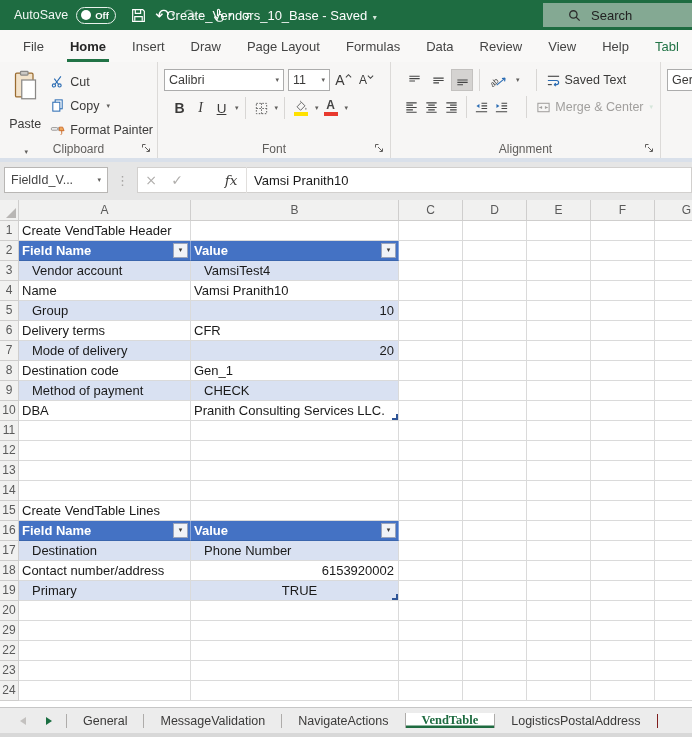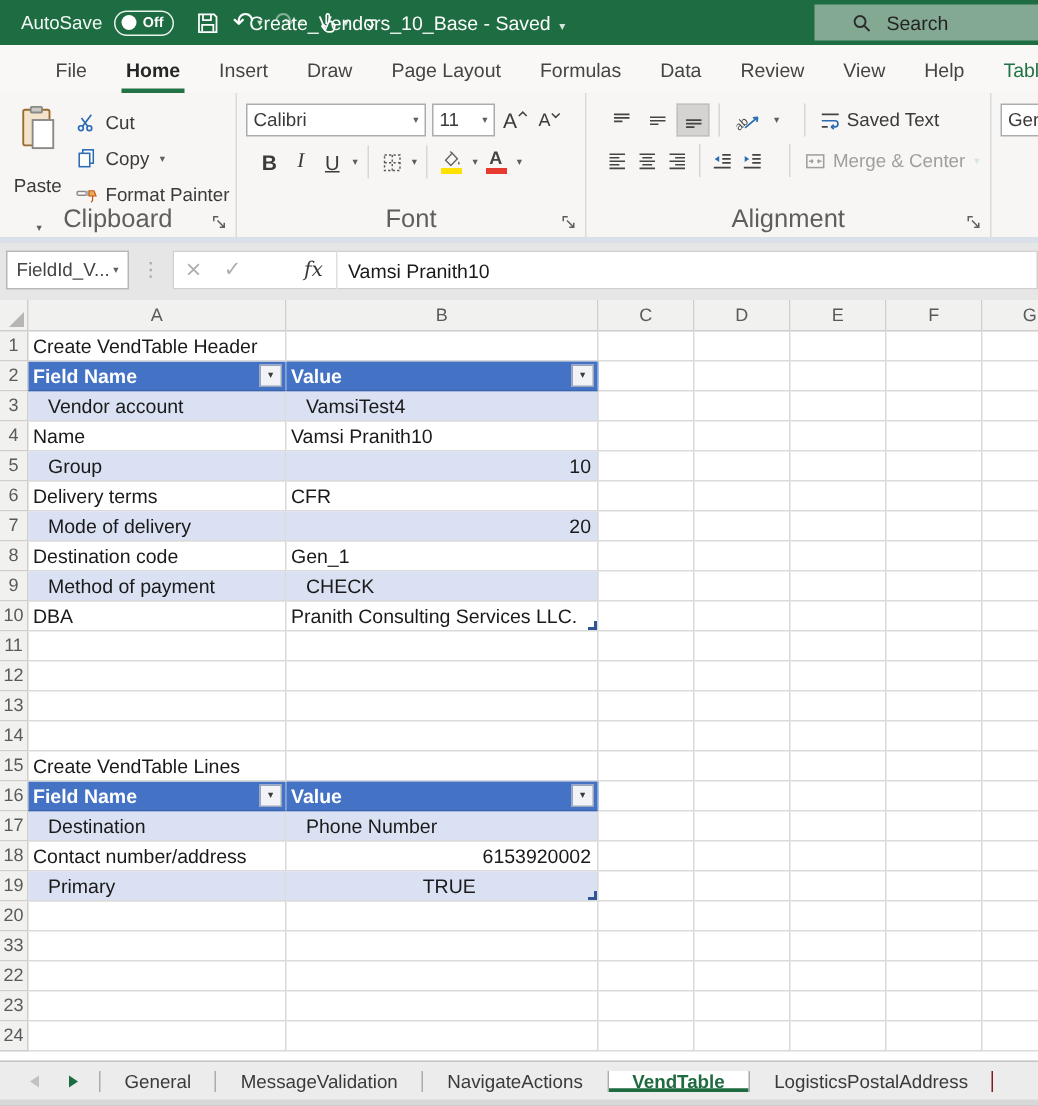--- a/index.html
+++ b/index.html
@@ -18,29 +18,29 @@
   .toggle-text { font-size:9.5px; font-weight:bold; color:#fff; }
   .tb-btn { display:flex; align-items:center; justify-content:center; height:30px; padding:0 4px; }
   .tb-glyph { font-size:17px; line-height:1; color:#fff; font-family:"DejaVu Sans",sans-serif; }
   .dim { opacity:.45; }
   .chev { font-size:7px; color:#d5e6da; margin-left:2px; font-family:"DejaVu Sans",sans-serif;}
   .tb-title { position:absolute; left:0; right:149px; text-align:center; font-size:13px; color:#fdfdfd; pointer-events:none;}
   .tb-title .chev { font-size:8px; }
   .searchbox { position:absolute; right:0; top:3px; width:149px; height:24px; background:#84a993;
                display:flex; align-items:center; font-size:13px; color:#222; gap:9px; padding-left:24px;}
   
-  .ribbon-tabs { height:32px; background:#f9f8f7; display:flex; align-items:stretch; padding-left:24px; }
+  .ribbon-tabs { height:32px; background:#f9f8f7; display:flex; align-items:stretch; padding-left:10px; }
   .rtab { font-size:13px; color:#444; padding:0 13px; display:flex; align-items:center; position:relative; white-space:nowrap; }
   .rtab.active { font-weight:bold; color:#262626; }
   .rtab.active::after { content:""; position:absolute; left:10px; right:10px; bottom:0; height:3px; background:#217346; }
   .rtab.contextual { color:#217346; }
   
   .ribbon { height:96px; background:#f7f6f5; display:flex; position:relative; font-size:12.5px; color:#3b3a39; }
   .rgroup { position:relative; height:100%; border-right:1px solid #dcdad8; padding:5px 4px 18px 6px; }
-  .rgroup-label { position:absolute; bottom:2px; left:0; right:0; text-align:center; font-size:17px; color:#605e5c; }
+  .rgroup-label { position:absolute; bottom:2px; left:0; right:0; text-align:center; font-size:12px; color:#605e5c; }
   .launcher { position:absolute; bottom:3px; right:4px; width:12px; height:12px; cursor:pointer;}
   .g-clip { width:158px; display:flex; gap:6px; }
   .paste-btn { width:50px; display:flex; flex-direction:column; align-items:center; padding-top:3px; gap:17px; cursor:pointer;}
   .clip-stack { display:flex; flex-direction:column; justify-content:flex-start; gap:5px; padding-top:5px;}
   .small-btn { display:flex; align-items:center; gap:5px; height:20px; white-space:nowrap; cursor:pointer;}
   .g-font { width:233px; display:flex; flex-direction:column; gap:6px; padding-top:7px;}
   .combo { background:#fff; border:1px solid #acacac; height:22px; display:flex; align-items:center;
            font-size:12.5px; padding:0 4px; justify-content:space-between; cursor:pointer;}
   .combo .chev { color:#605e5c; }
   .fontrow1 { display:flex; gap:4px; align-items:center;}
@@ -57,21 +57,21 @@
   .al-btn { width:22px; height:22px; display:flex; align-items:center; justify-content:center; cursor:pointer;}
   .al-btn.selected { background:#d5d3d1; border:1px solid #c3c1bf; }
   .lbl-btn { display:flex; align-items:center; gap:4px; white-space:nowrap; cursor:pointer; padding:0 3px; height:22px;}
   .grayed { color:#a19f9d; }
   .g-number { flex:1; display:flex; gap:6px; padding-top:7px; overflow:hidden;}
   .num-combo { width:80px; }
   .dollar { font-size:15px; color:#3b3a39; padding-left:6px; font-family:"Liberation Serif",serif;}
   
   .ribbon-strip { height:4px; background:#d9e0ea; }
   .fbar { height:38px; background:#e6e6e6; display:flex; align-items:center; padding:0 0 2px 4px; }
-  .namebox { width:82px; height:26px; background:#fff; border:1px solid #b8b6b4; display:flex; align-items:center;
+  .namebox { width:104px; height:26px; background:#fff; border:1px solid #b8b6b4; display:flex; align-items:center;
              justify-content:space-between; font-size:12.5px; color:#444; padding:0 6px; cursor:pointer;}
   .grip { color:#a8a6a4; font-size:13px; margin:0 8px; font-family:"DejaVu Sans",sans-serif;}
   .fx-area { flex:1; height:26px; background:#fff; border:1px solid #d2d0ce; display:flex; align-items:center; }
   .fx-btn { width:26px; text-align:center; font-size:14px; color:#b0aeac; cursor:pointer; font-family:"DejaVu Sans",sans-serif;}
   .fx-it { font-family:"DejaVu Serif",serif; font-style:italic; font-size:13.5px; color:#3b3a39;margin-left:28px;}
   .fx-div { width:1px; height:26px; background:#e1dfdd; margin-left:2px;}
   .fx-content { font-size:13px; color:#1a1a1a; padding-left:7px; }
   
   .grid { height:507px; background:#fff; overflow:hidden; font-size:13px; color:#1a1a1a; }
   .grow { display:grid; grid-template-columns:19px 172px 208px 64px 64px 64px 64px 64px; height:20px; line-height:19px; }
@@ -97,21 +97,21 @@
   
   .sheetbar { height:30px; background:#ececec; border-top:1px solid #c6c6c6; display:flex; align-items:stretch;
               font-size:12.5px; color:#3b3a39; padding-bottom:4px; position:relative;}
   .sheetbar::after { content:""; position:absolute; left:0; right:0; bottom:0; height:4px; background:#d8d8d8; }
   .snav { display:flex; align-items:center; gap:20px; padding:0 14px 0 20px; }
   .tri { width:0; height:0; border-top:4.5px solid transparent; border-bottom:4.5px solid transparent; cursor:pointer;}
   .tri-left { border-right:6px solid #c3c1bf; }
   .tri-right { border-left:6px solid #1a6e41; }
   .stab { display:flex; align-items:center; padding:0 16px; border-left:1px solid #aeacaa; white-space:nowrap; cursor:pointer;}
   .stab:last-child { border-right:1px solid #7f1d1d; }
-  .stab.active { background:#fff; color:#1e6b40; font-weight:bold; box-shadow: inset 0 -2.5px 0 #1e6b40; }
+  .stab.active { background:#fff; color:#1e6b40; font-weight:bold; box-shadow: inset 0 -2.5px 0 #1e6b40; font-family: Liberation Serif, serif; }
   svg { display:block; }
 </style>
 </head>
 <body>
 
 <div class="app">
 
   <div class="titlebar">
     <span class="ts-label">AutoSave</span>
     <div class="toggle">
@@ -609,21 +609,21 @@
           <div class="hcell">20</div>
           <div class="cell ca"></div>
           <div class="cell cb"></div>
           <div class="cell"></div>
           <div class="cell"></div>
           <div class="cell"></div>
           <div class="cell"></div>
           <div class="cell"></div>
         </div>
         <div class="grow r-empty">
-          <div class="hcell">33</div>
+          <div class="hcell">29</div>
           <div class="cell ca"></div>
           <div class="cell cb"></div>
           <div class="cell"></div>
           <div class="cell"></div>
           <div class="cell"></div>
           <div class="cell"></div>
           <div class="cell"></div>
         </div>
         <div class="grow r-empty">
           <div class="hcell">22</div>

